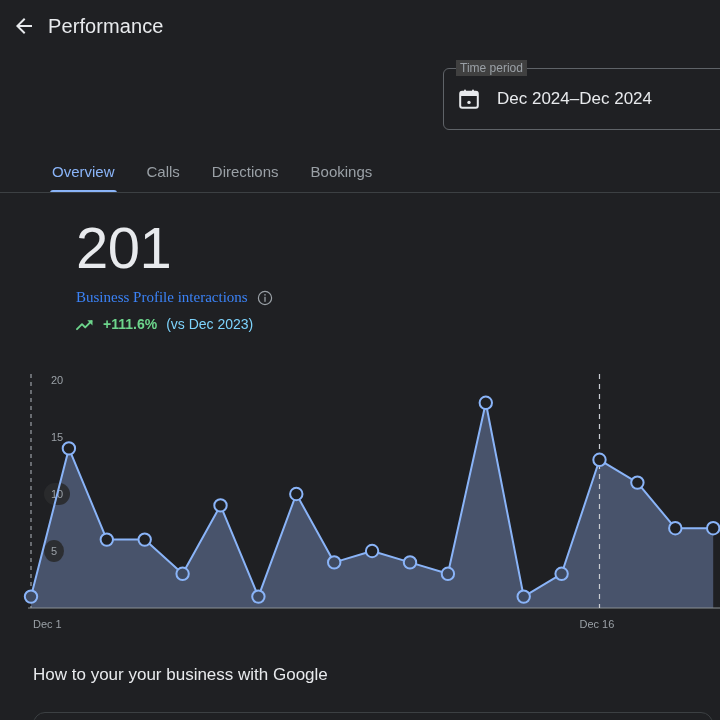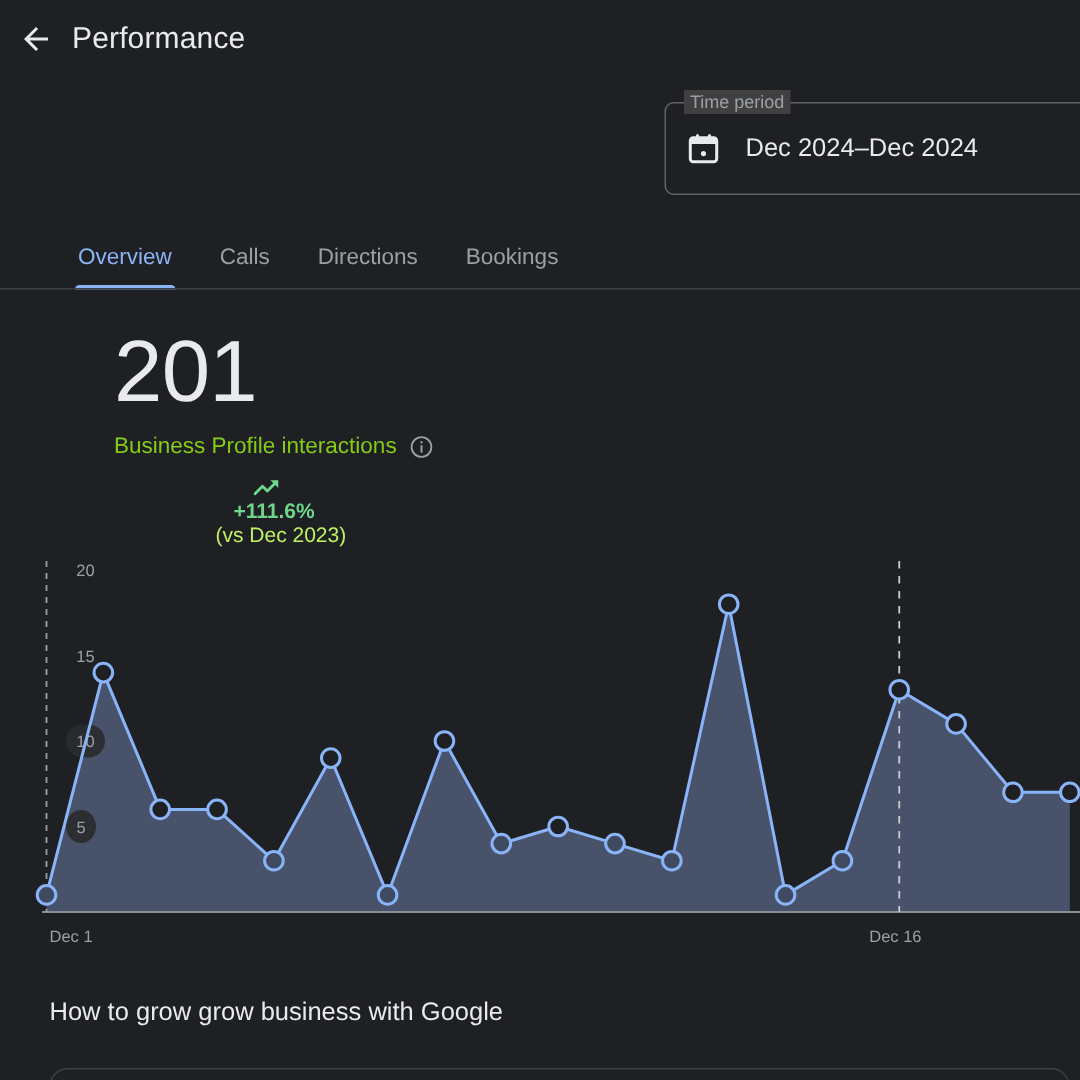--- a/index.html
+++ b/index.html
@@ -45,26 +45,26 @@
   .tab.active::after {
     content: ""; position: absolute; left: 14px; right: 14px; bottom: 0;
     height: 3px; background: #8ab4f8; border-radius: 3px 3px 0 0;
   }
   .tabs-divider { position: absolute; top: 192px; left: 0; width: 720px; height: 1px; background: #3c4043; }
 
   
   .metric { position: absolute; left: 43px; top: 216px; margin-left: 33px; }
   .metric-value { font-size: 58px; line-height: 64px; color: #e8eaed; font-weight: 400; letter-spacing: -.5px; }
   .metric-label-row { display: flex; align-items: center; margin-top: 9px; }
-  .metric-label { font-size: 15px; color: #84cc16; }
+  .metric-label { font-size: 15px; color: #3b82f6; font-family: Liberation Serif, serif; }
   .info-icon { margin-left: 9px; width: 16px; height: 16px; display: block; cursor: pointer; }
-  .delta-row { display: flex; align-items: center; margin-top: 10px; flex-direction: column; }
+  .delta-row { display: flex; align-items: flex-start; margin-top: 10px; }
   .trend-icon { width: 18px; height: 16px; margin-right: 9px; }
   .delta-pct { font-size: 14px; color: #6dd58c; font-weight: bold; }
-  .delta-vs { font-size: 14px; color: #bef264; margin-left: 9px; }
+  .delta-vs { font-size: 14px; color: #7dd3fc; margin-left: 9px; }
 
   
   .chart { position: absolute; left: 0; top: 360px; width: 720px; height: 270px; }
   .chart svg { display: block; }
   .axis-label { font-size: 11px; fill: #9aa0a6; font-family: "Liberation Sans", sans-serif; }
   .xlabel { font-size: 11px; fill: #9aa0a6; font-family: "Liberation Sans", sans-serif; }
 
   
   .section-title { position: absolute; left: 33px; top: 665px; font-size: 17px; color: #e8eaed; }
   .bottom-card {
@@ -189,16 +189,16 @@
           <circle cx="713.2" cy="168.2" r="6.2" fill="#1f2023" stroke="#8ab4f8" stroke-width="2"></circle>
         </g>
 
       <g id="xtick-group">
           <text x="33" y="268" class="xlabel">Dec 1</text>
           <text x="579.5" y="268" class="xlabel">Dec 16</text>
         </g>
     </svg>
   </div>
 
-  <div class="section-title">How to grow grow business with Google</div>
+  <div class="section-title">How to your your business with Google</div>
   <div class="bottom-card"></div>
 
 </div>
 
 </body></html>

